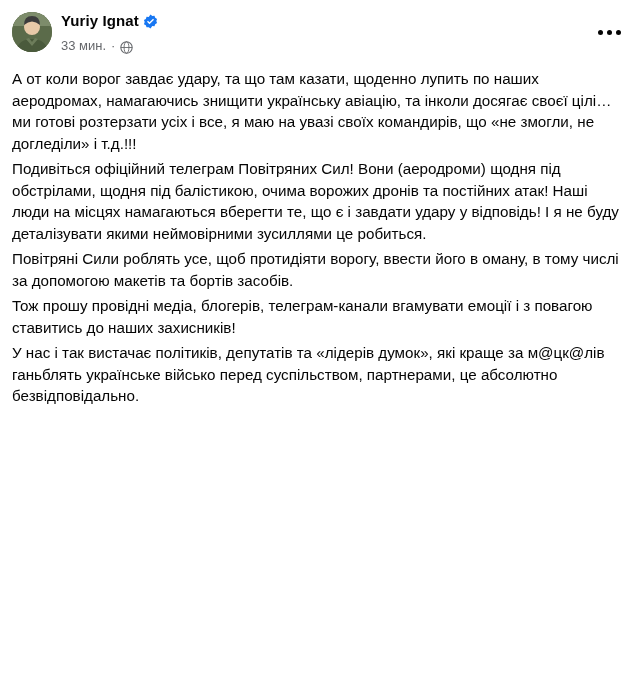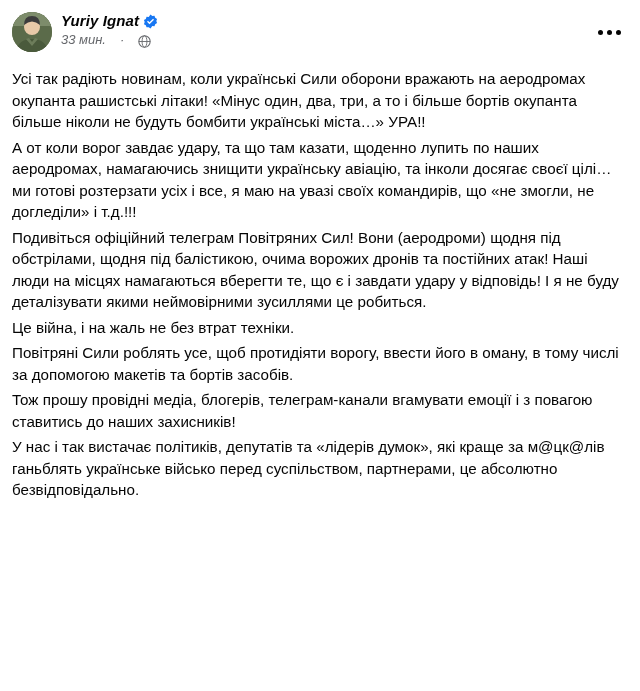--- a/index.html
+++ b/index.html
@@ -38,21 +38,20 @@
     background: #6c7b53;
     position: relative;
   }
   .avatar svg { display: block; }
   .header-text {
     margin-left: 9px;
     display: flex;
     flex-direction: column;
     justify-content: center;
     padding-top: 1px;
-    font-style: italic;
   }
   .name-row {
     display: flex;
     align-items: center;
     gap: 4px;
   }
   .author-name {
     font-size: 15px;
     font-weight: bold;
     color: #050505;
@@ -62,22 +61,22 @@
   .verified {
     width: 15px;
     height: 15px;
     display: inline-block;
     position: relative;
     top: 1px;
   }
   .meta-row {
     display: flex;
     align-items: center;
-    gap: 14px;
-    margin-top: 2px;
+    gap: 5px;
+    margin-top: 8px;
     color: #65676b;
     font-size: 13px;
     line-height: 16px;
   }
   .meta-dot {
     font-size: 13px;
     color: #65676b;
     line-height: 16px;
   }
   .globe-icon {
@@ -181,23 +180,21 @@
       </div>
     </div>
     <div class="menu-dots">
       <span></span>
       <span></span>
       <span></span>
     </div>
   </div>
 
   <div class="post-body">
-    <p class="para tight">Усі так радіють новинам, коли українські Сили оборони вражають на аеродромах окупанта рашистські літаки! «Мінус один, два, три, а то і більше бортів окупанта більше ніколи не будуть бомбити українські міста…» УРА!!</p>
     <p class="para spaced">А от коли ворог завдає удару, та що там казати, щоденно лупить по наших аеродромах, намагаючись знищити українську авіацію, та інколи досягає своєї цілі… ми готові розтерзати усіх і все, я маю на увазі своїх командирів, що «не змогли, не догледіли» і т.д.!!!</p>
     <p class="para spaced">Подивіться офіційний телеграм Повітряних Сил! Вони (аеродроми) щодня під обстрілами, щодня під балістикою, очима ворожих дронів та постійних атак! Наші люди на місцях намагаються вберегти те, що є і завдати удару у відповідь! І я не буду деталізувати якими неймовірними зусиллями це робиться.</p>
-    <p class="para spaced">Це війна, і на жаль не без втрат техніки.</p>
     <p class="para spaced">Повітряні Сили роблять усе, щоб протидіяти ворогу, ввести його в оману, в тому числі за допомогою макетів та бортів засобів.</p>
     <p class="para spaced">Тож прошу провідні медіа, блогерів, телеграм-канали вгамувати емоції і з повагою ставитись до наших захисників!</p>
     <p class="para spaced">У нас і так вистачає політиків, депутатів та «лідерів думок», які краще за м@цк@лів ганьблять українське військо перед суспільством, партнерами, це абсолютно безвідповідально.</p>
   </div>
 
   <div class="fade-bottom"></div>
 </div>
 
 </body></html>

